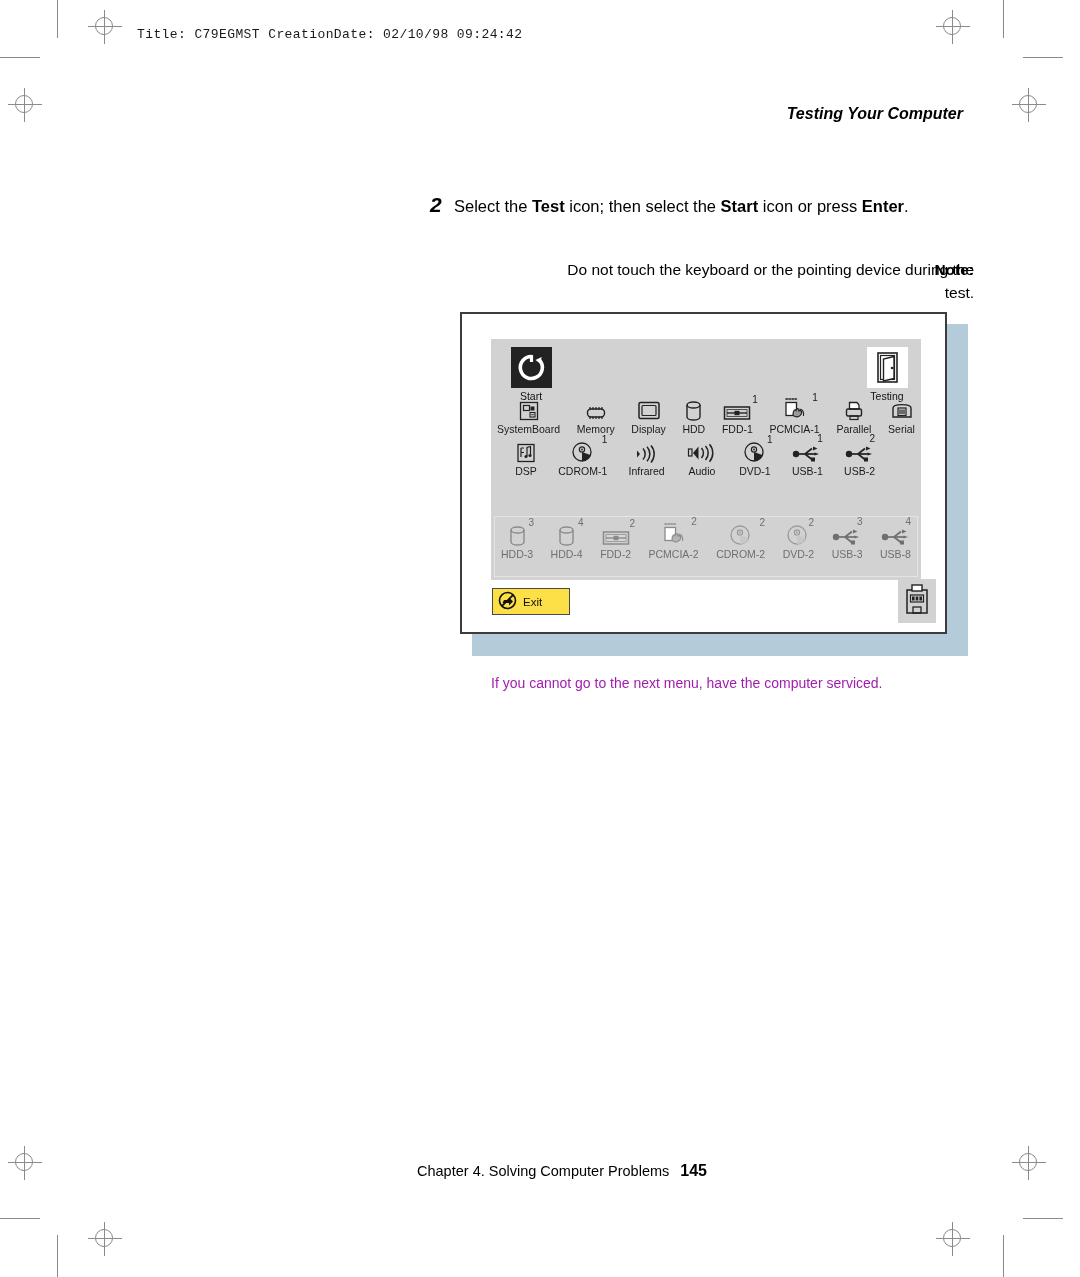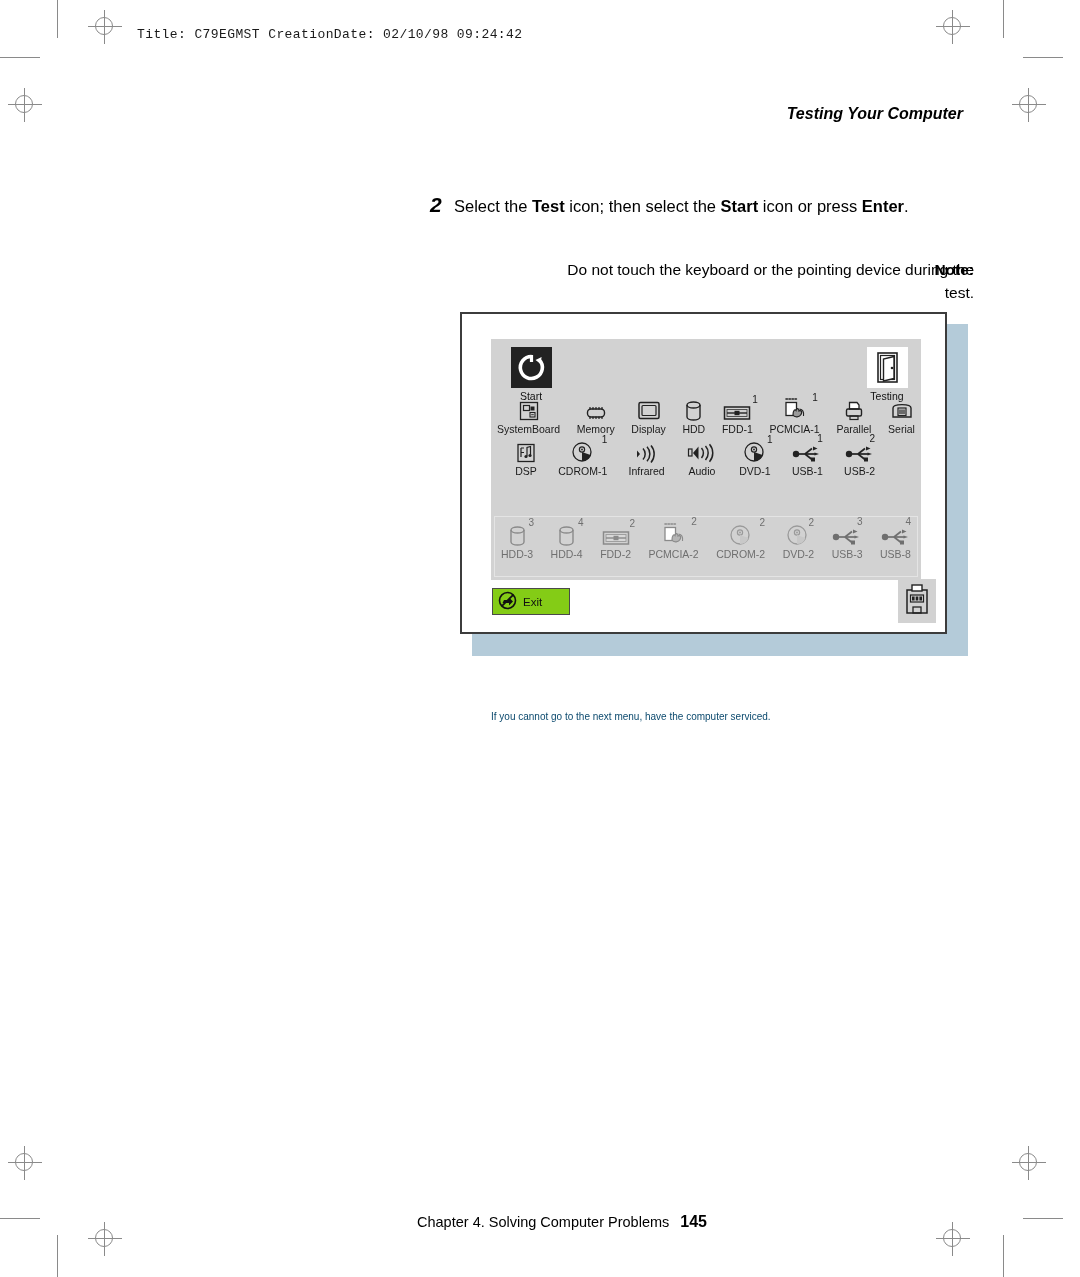--- a/index.html
+++ b/index.html
@@ -95,40 +95,40 @@
   .dev.dim .lbl{color:#6f6f6f;}
 
   
   .row1{left:6px;top:57px;width:418px;justify-content:space-between;align-items:flex-end;}
   .row2{left:24px;top:99px;width:360px;justify-content:space-between;align-items:flex-end;}
   .row3{left:10px;top:182px;width:410px;justify-content:space-between;align-items:flex-end;}
 
   
   .exit-btn{
     position:absolute;left:30px;top:274px;width:78px;height:27px;
-    background:#84cc16;border:1px solid #4a4a4a;box-sizing:border-box;
+    background:#fde047;border:1px solid #4a4a4a;box-sizing:border-box;
     display:flex;align-items:center;gap:6px;padding-left:5px;
     font-size:11.5px;color:#111;
   }
   .fig-corner{
     position:absolute;right:9px;top:265px;width:38px;height:44px;
     background:#d2d2d2;display:flex;align-items:center;justify-content:center;
   }
 
   
   .body-copy{
     position:absolute;left:484px;top:672px;width:480px;
-    font-size:10px;line-height:23px;color:#0c4a6e;margin-top:33px;
+    font-size:14px;line-height:23px;color:#a21caf;
   }
   .body-copy p{margin:0;}
   .body-copy p.indent{text-indent:7px;}
 
   
   .footer{
-    position:absolute;left:0;right:0;top:1213px;text-align:center;
+    position:absolute;left:0;right:0;top:1162px;text-align:center;
     font-size:14.5px;color:#000;padding-left:44px;
   }
   .footer .pg{font-weight:bold;font-size:16px;margin-left:11px;}
 </style>
 </head>
 <body>
 
 <div class="regmark" style="left:8px;top:88px;">
     <div class="circ"></div>
     <div class="vl"></div>

